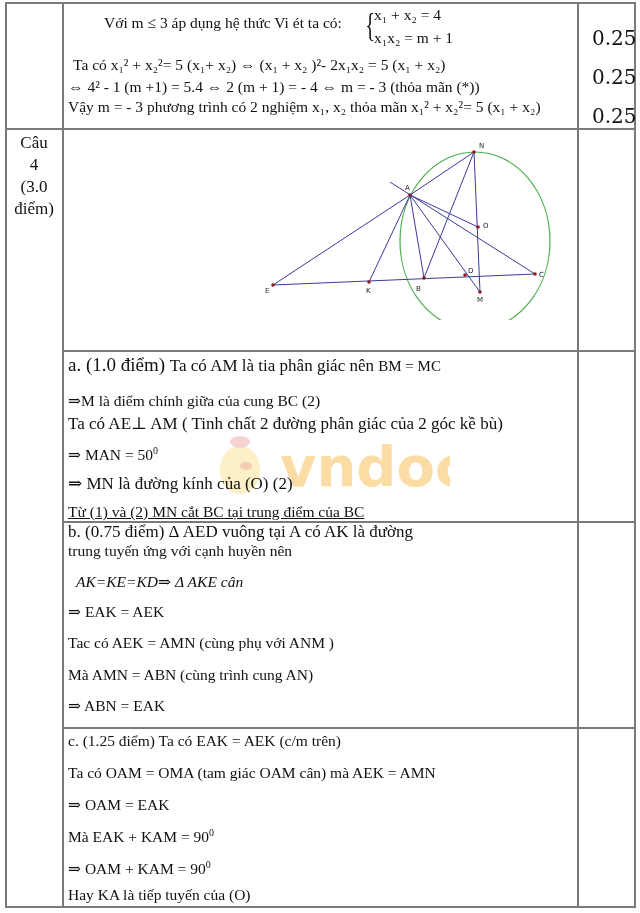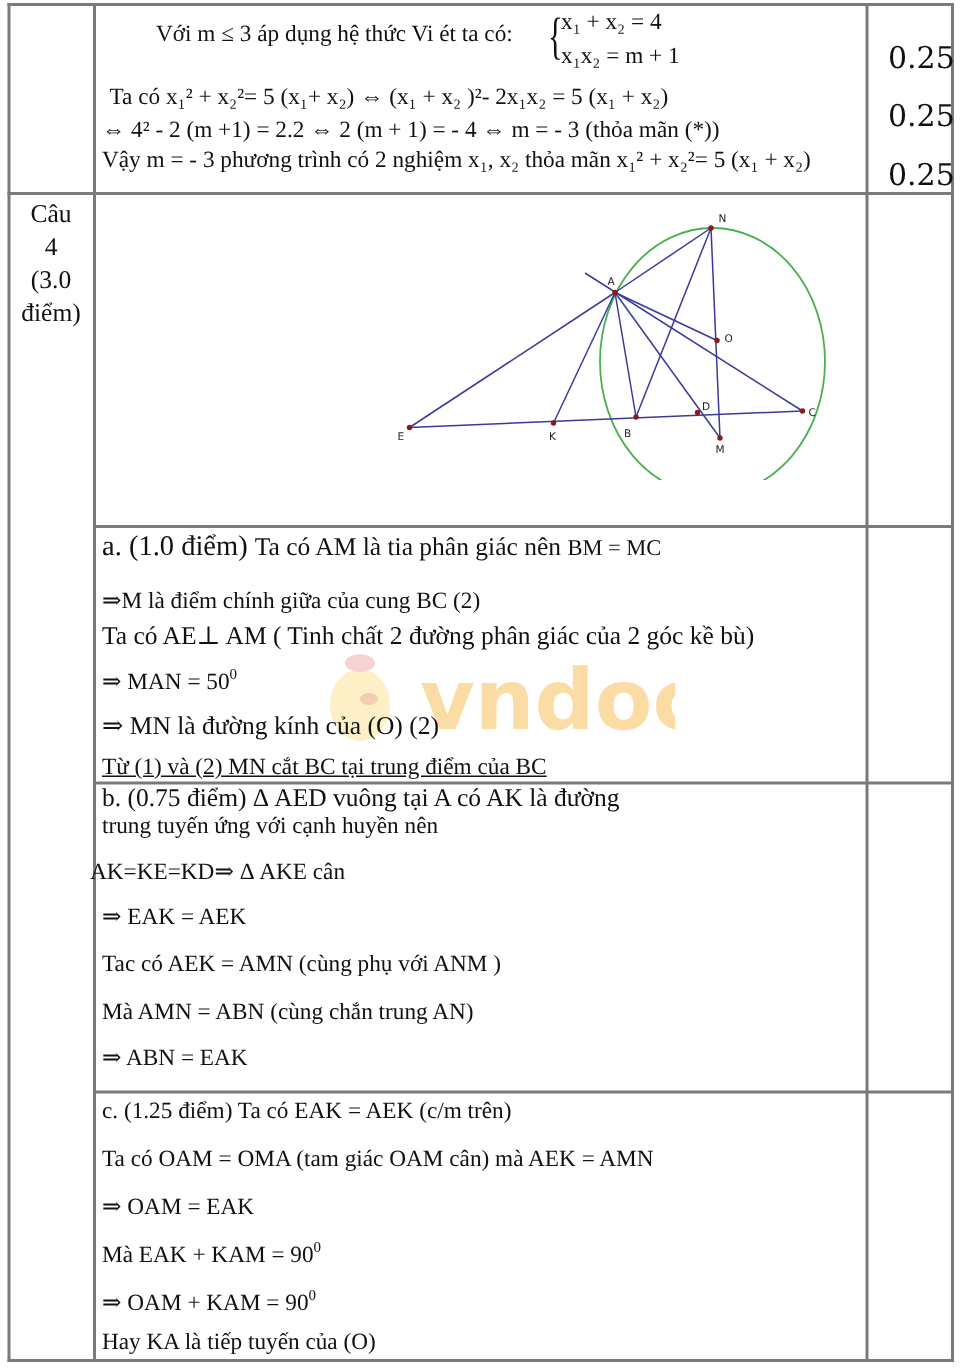--- a/index.html
+++ b/index.html
@@ -35,21 +35,21 @@
   <div class="hline" style="left:57px; top:519px; width:574px;"></div>
   <div class="hline" style="left:57px; top:725px; width:574px;"></div>
   <div class="hline" style="left:0; top:904px; width:631px;"></div>
 </div>
 
 <div class="txt" style="left:104px; top:14px;">Với m ≤ 3 áp dụng hệ thức Vi ét ta có:</div>
 <div class="brace" style="left:362px; top:8px;">{</div>
 <div class="txt" style="left:374px; top:6px;">x₁ + x₂ = 4</div>
 <div class="txt" style="left:374px; top:29px;">x₁x₂ = m + 1</div>
 <div class="txt" style="left:73px; top:56px;">Ta có x₁² + x₂²= 5 (x₁+ x₂) ⇔ (x₁ + x₂ )²- 2x₁x₂ = 5 (x₁ + x₂)</div>
-<div class="txt" style="left:68px; top:78px;">⇔ 4² - 2 (m +1) = 2.2 ⇔ 2 (m + 1) = - 4 ⇔ m = - 3 (thỏa mãn (*))</div>
+<div class="txt" style="left:68px; top:78px;">⇔ 4² - 1 (m +1) = 5.4 ⇔ 2 (m + 1) = - 4 ⇔ m = - 3 (thỏa mãn (*))</div>
 <div class="txt" style="left:68px; top:98px;">Vậy m = - 3 phương trình có 2 nghiệm x₁, x₂ thỏa mãn x₁² + x₂²= 5 (x₁ + x₂)</div>
 <div class="score" style="top:26px;">0.25</div>
 <div class="score" style="top:65px;">0.25</div>
 <div class="score" style="top:104px;">0.25</div>
 
 <div class="cau">
   <div>Câu</div>
   <div>4</div>
   <div>(3.0</div>
   <div>điểm)</div>
@@ -109,29 +109,29 @@
 <div class="txt" style="left:68px; top:392px;">⇒M là điểm chính giữa của cung BC    (2)</div>
 <div class="txt big" style="left:68px; top:415px;">Ta có AE⊥ AM ( Tinh chất 2 đường phân giác của 2 góc kề bù)</div>
 <div class="txt" style="left:68px; top:446px;">
   <span>⇒ </span><span class="it">MAN = 50</span><sup>0</sup>
 </div>
 <div class="txt big" style="left:68px; top:475px;">⇒ MN là đường kính của (O)        (2)</div>
 <div class="txt" style="left:68px; top:503px;text-decoration:underline;">Từ (1) và (2) MN cắt BC tại trung điểm của BC</div>
 
 <div class="txt big" style="left:68px; top:523px;">b. (0.75 điểm) Δ AED vuông tại A có AK là đường</div>
 <div class="txt" style="left:68px; top:542px;">trung tuyến ứng với cạnh huyền nên</div>
-<div class="txt" style="left:60px; top:573px;">AK=KE=KD⇒ Δ AKE cân</div>
+<div class="txt" style="left:76px; top:573px;font-style:italic;">AK=KE=KD⇒ Δ AKE cân</div>
 <div class="txt" style="left:68px; top:603px;">
   <span>⇒ </span><span class="it">EAK = AEK</span>
 </div>
 <div class="txt" style="left:68px; top:634px;">
   <span>Tac có  </span><span class="it">AEK = AMN</span><span>  (cùng phụ với  </span><span class="it">ANM</span><span> )</span>
 </div>
 <div class="txt" style="left:68px; top:666px;">
-  <span>Mà  </span><span class="it">AMN = ABN</span><span> (cùng chắn trung AN)</span>
+  <span>Mà  </span><span class="it">AMN = ABN</span><span> (cùng trình cung AN)</span>
 </div>
 <div class="txt" style="left:68px; top:697px;">
   <span>⇒ </span><span class="it">ABN = EAK</span>
 </div>
 
 <div class="txt" style="left:68px; top:732px;">
   <span>c. (1.25 điểm) Ta có  </span><span class="it">EAK = AEK</span><span>  (c/m trên)</span>
 </div>
 <div class="txt" style="left:68px; top:764px;">
   <span>Ta có  </span><span class="it">OAM = OMA</span><span>  (tam giác OAM cân) mà  </span><span class="it">AEK = AMN</span>

